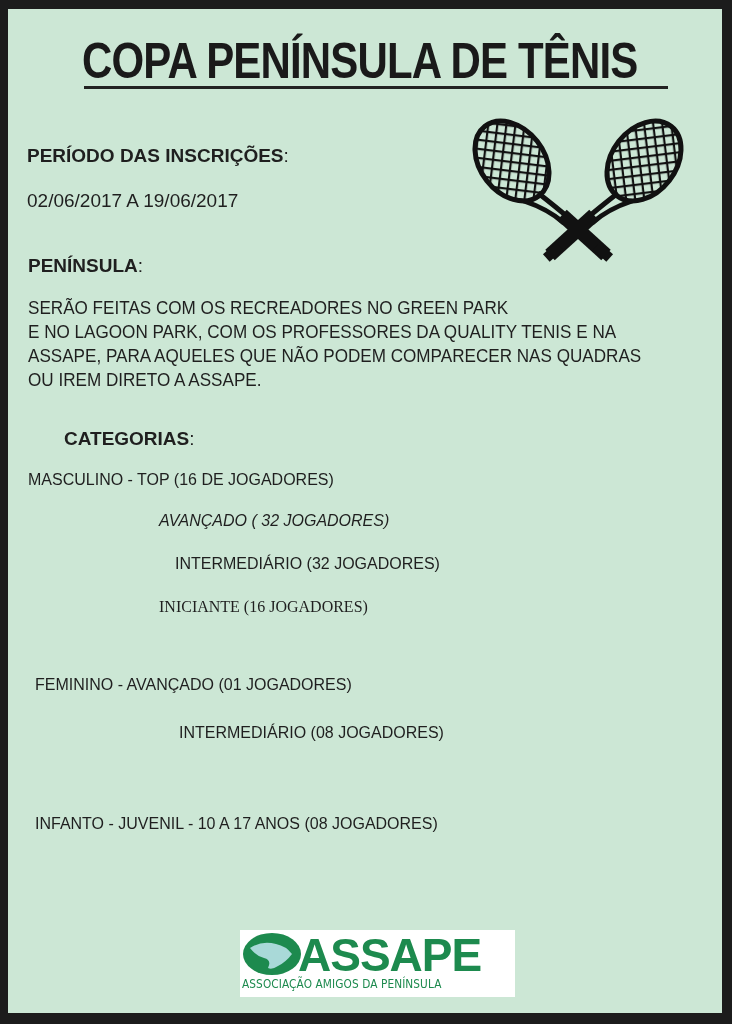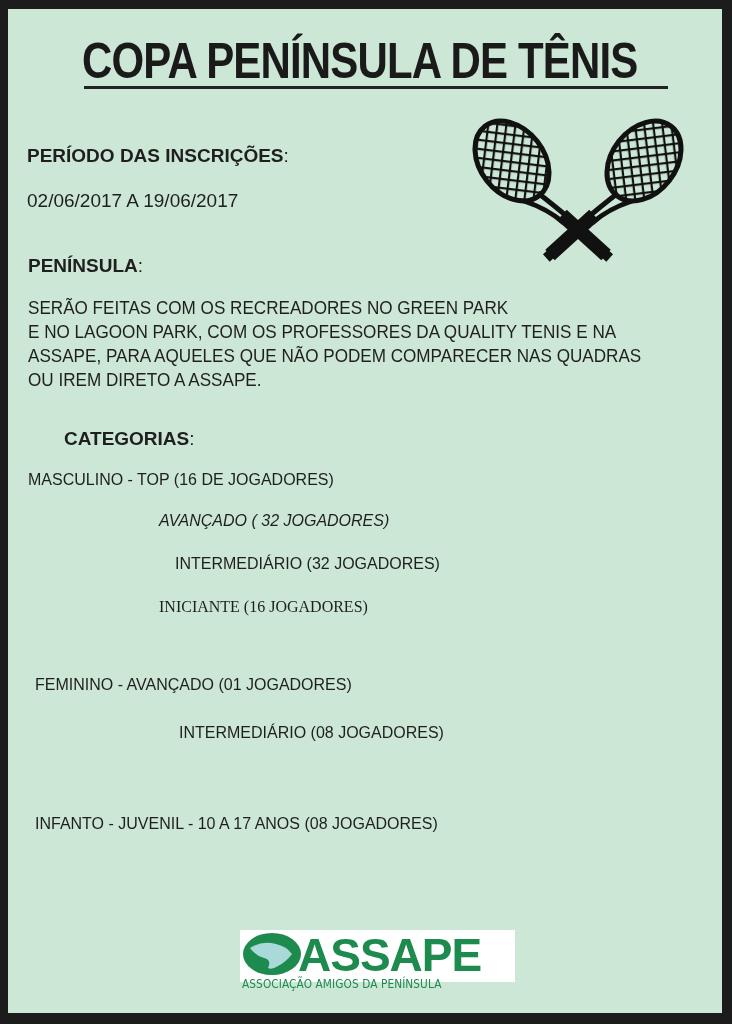--- a/index.html
+++ b/index.html
@@ -19,21 +19,21 @@
       transform: scaleX(0.84); transform-origin: left top;
       color: #1a1a1a;
     }
     .title-underline { position: absolute; left: 84px; top: 86px; width: 584px; height: 3px; background: #222; }
     .h { font-weight: bold; font-size: 19px; }
     .h .colon { font-weight: normal; }
     .t { font-size: 16px; }
     .para { font-size: 19px; line-height: 24px; transform: scaleX(0.9); transform-origin: left top; }
     .rackets { position: absolute; left: 466px; top: 115px; width: 224px; height: 148px; }
     .logo {
-      position: absolute; left: 240px; top: 930px; width: 275px; height: 52px;
+      position: absolute; left: 240px; top: 930px; width: 275px; height: 67px;
       background: #ffffff;
     }
     .logo-word {
       position: absolute; left: 58px; top: 0px; font-family: "Liberation Sans", sans-serif;
       font-weight: bold; font-size: 46px; color: #1d8a4e; letter-spacing: -1px; line-height: 50px;
     }
     .logo-sub {
       position: absolute; left: 2px; top: 47px; font-family: "DejaVu Sans", sans-serif;
       font-size: 12px; color: #1d8a4e; white-space: nowrap; letter-spacing: 0.1px;
       transform: scaleX(0.88); transform-origin: left top;

